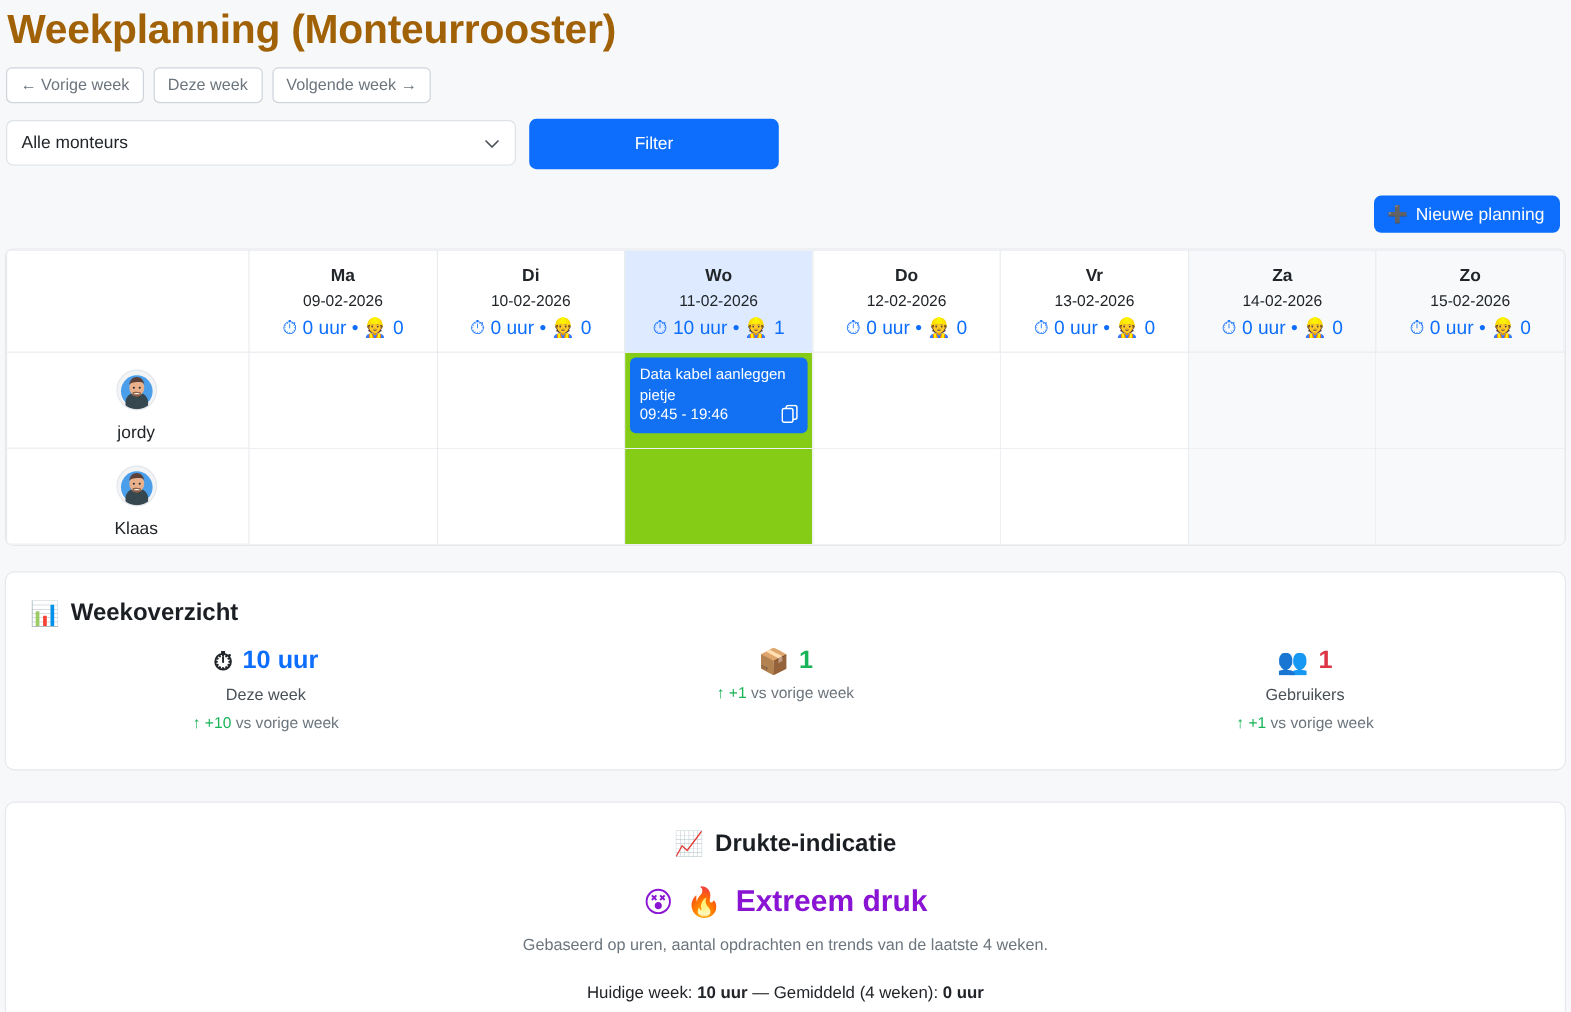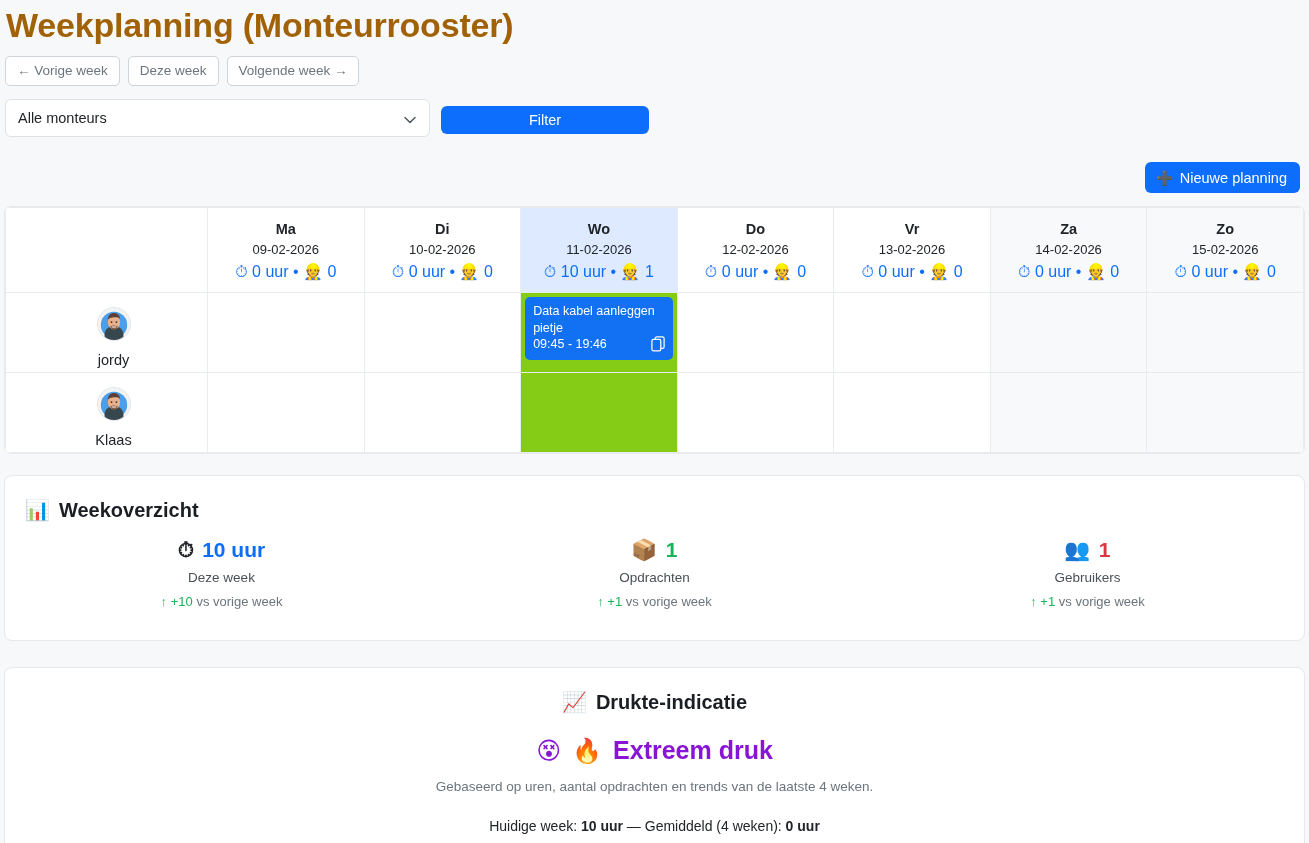--- a/index.html
+++ b/index.html
@@ -68,21 +68,21 @@
   .chevron {
     position: absolute;
     right: 14px;
     top: 50%;
     transform: translateY(-50%);
     pointer-events: none;
     width: 12px; height: 8px;
   }
   .filter-btn {
     width: 208px;
-    height: 28px;
+    height: 42px;
     background: #0d6efd;
     border: none;
     border-radius: 6px;
     color: #ffffff;
     font-size: 14.5px;
     font-family: "Liberation Sans", sans-serif;
     cursor: pointer;
   }
 
   .newplan-row {
@@ -471,21 +471,20 @@
           <span class="up">+10</span>
           <span>vs vorige week</span>
         </div>
       </div>
 
       <div class="stat">
         <div class="stat-top">
           <span class="emoji">📦</span>
           <span style="color:#18b457">1</span>
         </div>
-        <div class="stat-label">Opdrachten</div>
         <div class="stat-delta">
           <span class="up">↑</span>
           <span class="up">+1</span>
           <span>vs vorige week</span>
         </div>
       </div>
 
       <div class="stat">
         <div class="stat-top">
           <span class="emoji">👥</span>

